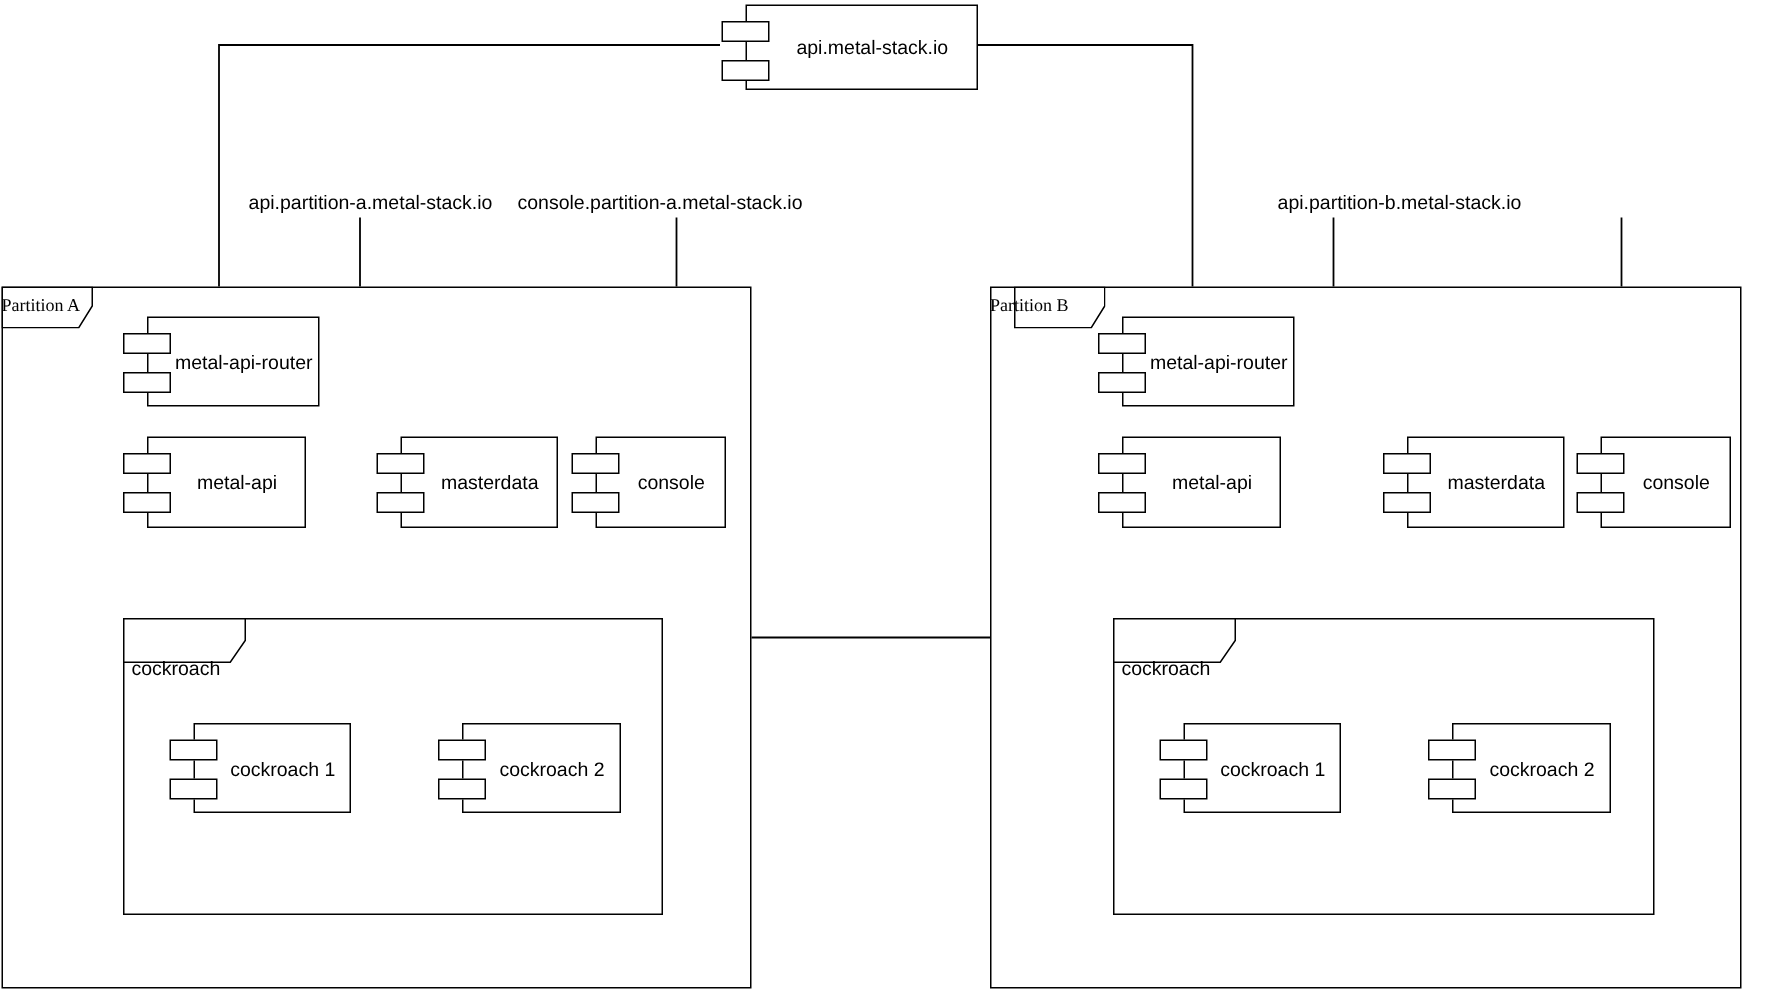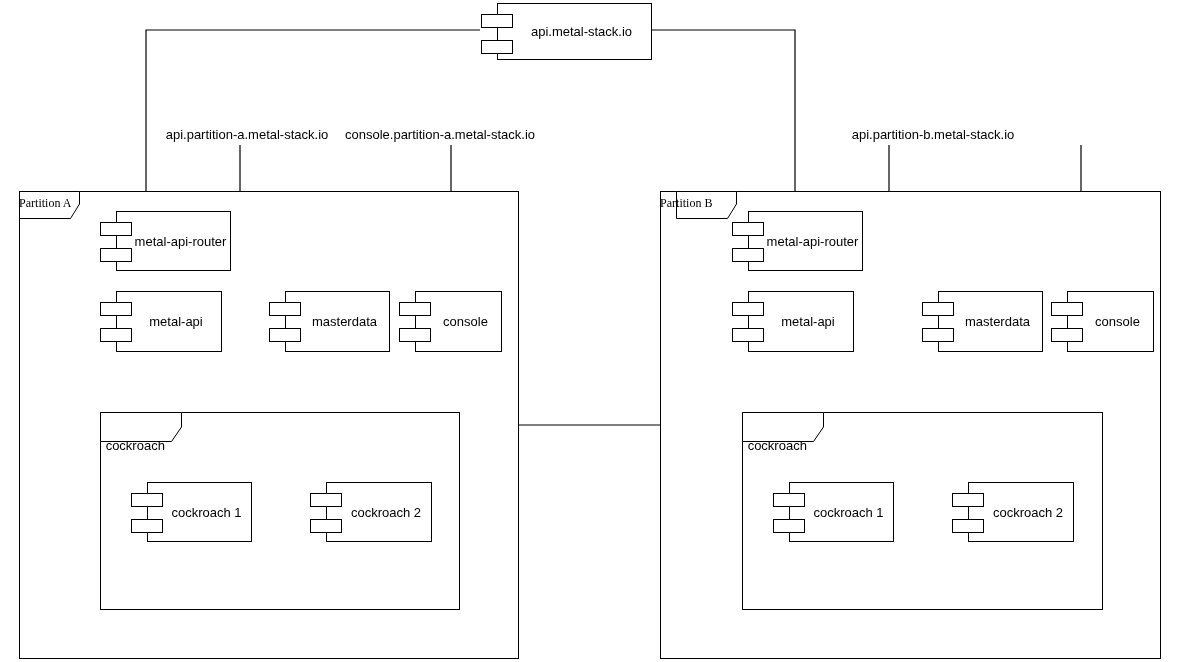--- a/index.html
+++ b/index.html
@@ -69,21 +69,21 @@
   <div class="component" style="left:497px; top:3px; width:155px; height:57px;">
     <span class="ctab t1"></span>
     <span class="ctab t2"></span>
     <span class="clabel">api.metal-stack.io</span>
   </div>
 
   <div class="dns-label" style="left:137px;">api.partition-a.metal-stack.io</div>
   <div class="dns-label" style="left:330px;">console.partition-a.metal-stack.io</div>
   <div class="dns-label" style="left:823px;">api.partition-b.metal-stack.io</div>
 
-  <div class="frame" style="left:19px; top:191px; width:500px; height:468px;padding-left:44px;">
+  <div class="frame" style="left:1px; top:191px; width:500px; height:468px;padding-left:44px;">
     <div class="frame-tab" style="width:61px; height:28px;">
       <svg width="61" height="28">
         <polygon points="0.5,0.5 60.5,0.5 60.5,13 51.5,27.5 0.5,27.5" fill="#fff" stroke="#000" stroke-width="1"></polygon>
       </svg>
       <span class="tab-text partition-tab-text">Partition A</span>
     </div>
 
     <div class="component" style="left:96px; top:19px; width:115px; height:60px;">
       <span class="ctab t1"></span>
       <span class="ctab t2"></span>

